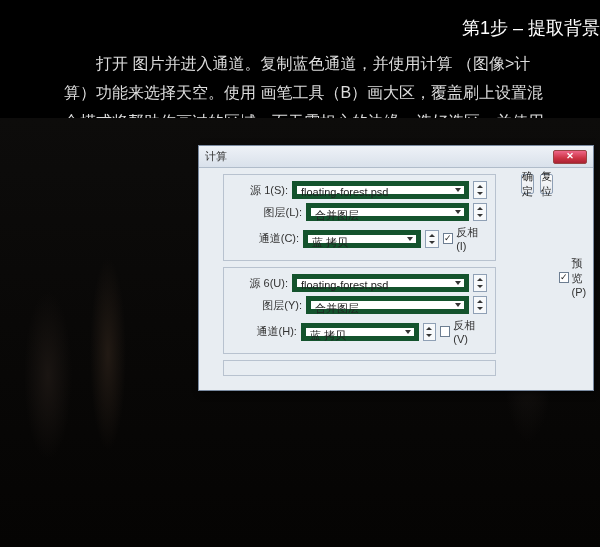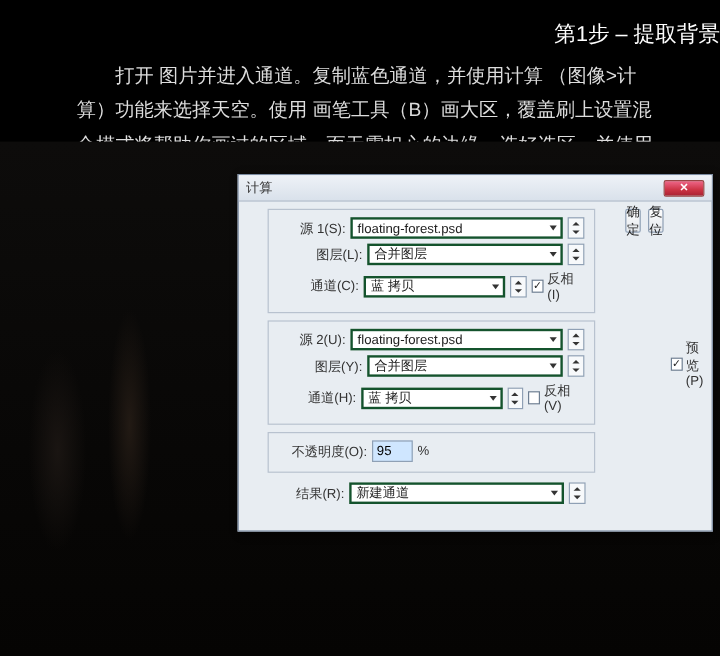--- a/index.html
+++ b/index.html
@@ -19,21 +19,21 @@
   .close-x { color: #fff; font-size: 9px; line-height: 1; font-weight: bold; }
   .body { display: flex; padding: 6px 8px 14px 24px; gap: 25px; }
   .left { flex: 1; display: flex; flex-direction: column; gap: 6px; }
   .right { width: 64px; display: flex; flex-direction: row; gap: 6px; align-items: stretch; }
   .group { border: 1px solid #b8c2cf; padding: 6px 8px 8px; background: #e8edf2; position: relative; }
   .row { display: flex; align-items: center; gap: 4px; margin-top: 4px; }
   .row:first-child { margin-top: 0; }
   .lbl { text-align: right; color: #333; white-space: nowrap; }
   .lbl56 { width: 56px; }
   .lbl70 { width: 70px; }
-  .combo { flex: 1; height: 18px; background: #fff; border: 2px solid #14532d; display: flex; align-items: flex-end; padding: 0 4px; color: #222; position: relative; }
+  .combo { flex: 1; height: 18px; background: #fff; border: 5px solid #14532d; display: flex; align-items: flex-start; padding: 0 4px; color: #222; position: relative; }
   .combo-sm { flex: 0 0 118px; }
   .combo::after { content: ""; position: absolute; right: 3px; top: 50%; transform: translateY(-50%); border-left: 3px solid transparent; border-right: 3px solid transparent; border-top: 4px solid #333; }
   .arrows { width: 14px; height: 18px; border: 1px solid #8fa0b5; background: #f7f9fb; position: relative; }
   .arrows::before, .arrows::after { content: ""; position: absolute; left: 50%; transform: translateX(-50%); border-left: 3px solid transparent; border-right: 3px solid transparent; }
   .arrows::before { top: 3px; border-bottom: 3px solid #333; }
   .arrows::after  { bottom: 3px; border-top: 3px solid #333; }
   .chk { display: inline-flex; align-items: center; gap: 3px; color: #333; }
   .chkbox { width: 11px; height: 11px; border: 1px solid #6d7e92; background: #fff; display: inline-flex; align-items: center; justify-content: center; font-size: 9px; line-height: 1; color: #222; }
   .inp { width: 34px; height: 18px; border: 1px solid #8fa0b5; background: #cfe6ff; color: #000; display: inline-flex; align-items: center; padding: 0 3px; }
   .pct { color: #333; }
@@ -79,21 +79,21 @@
           <div class="arrows"></div>
           <label class="chk">
             <span class="chkbox">✓</span>
             <span>反相(I)</span>
           </label>
         </div>
       </div>
 
       <div class="group">
         <div class="row">
-          <span class="lbl lbl56">源 2(U):</span>
+          <span class="lbl lbl56">源 6(U):</span>
           <div class="combo">
               <span>floating-forest.psd</span>
             </div>
           <div class="arrows"></div>
         </div>
         <div class="row">
           <span class="lbl lbl70">图层(Y):</span>
           <div class="combo">
               <span>合并图层</span>
             </div>
@@ -106,36 +106,22 @@
             </div>
           <div class="arrows"></div>
           <label class="chk">
             <span class="chkbox"></span>
             <span>反相(V)</span>
           </label>
         </div>
       </div>
 
       <div class="group">
-        <div class="row">
-          <span class="lbl" style="width:74px">不透明度(O):</span>
-          <span class="inp">95</span>
-          <span class="pct">%</span>
-        </div>
       </div>
 
-      <div class="group" style="border:none;padding-top:2px">
-        <div class="row">
-          <span class="lbl lbl56">结果(R):</span>
-          <div class="combo">
-              <span>新建通道</span>
-            </div>
-          <div class="arrows"></div>
-        </div>
-      </div>
 
     </div>
     <div class="right">
       <div class="btn">确定</div>
       <div class="btn">复位</div>
       <label class="chk" style="margin-top:4px">
         <span class="chkbox">✓</span>
         <span>预览(P)</span>
       </label>
     </div>

